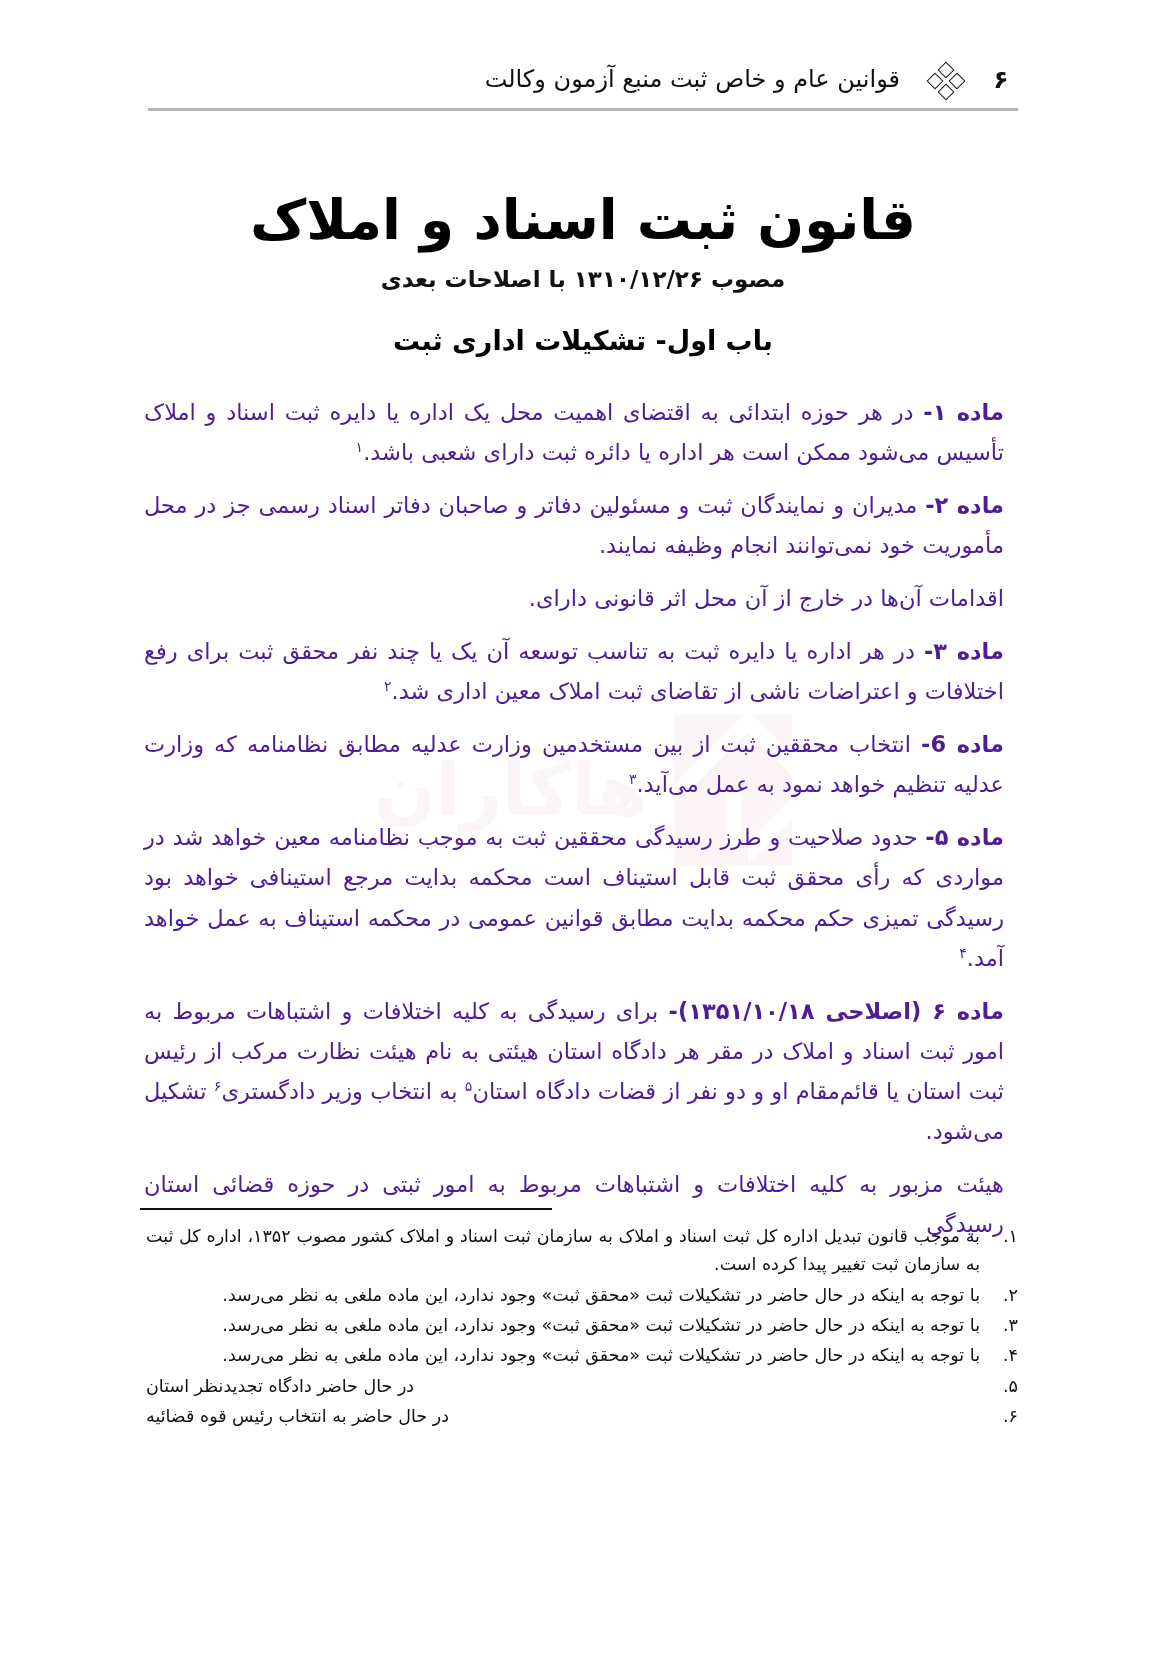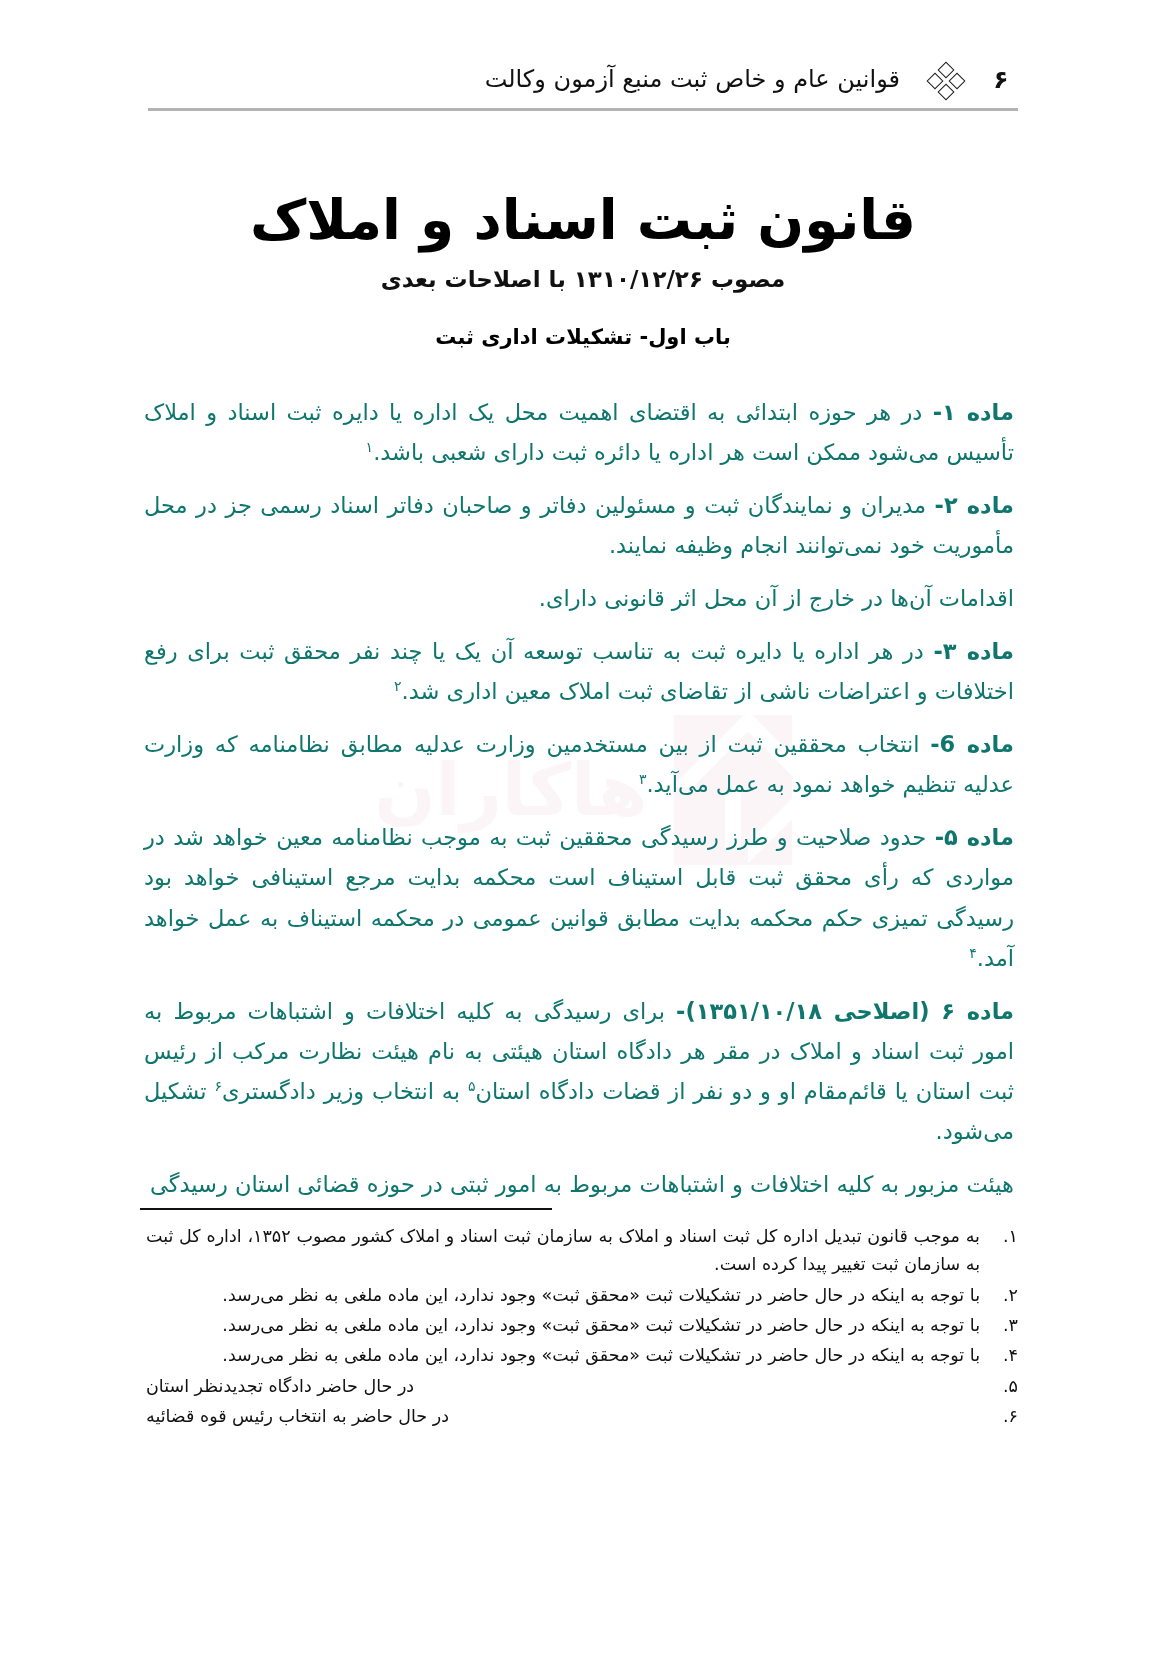--- a/index.html
+++ b/index.html
@@ -147,41 +147,41 @@
     font-weight: bold;
     color: #111111;
     margin: 0;
   }
   .chapter-heading {
     position: absolute;
     top: 325px;
     right: 148px;
     left: 148px;
     text-align: center;
-    font-size: 21px;
+    font-size: 27px;
     font-weight: bold;
     color: #000000;
     z-index: 2;
   }
 
   
   .body-block {
     position: absolute;
     top: 392px;
     right: 148px;
     left: 144px;
     z-index: 2;
   }
   p.para {
-    margin: 0 4px 13px 0;
+    margin: 0 14px 13px 0;
     font-size: 22.5px;
     line-height: 1.78;
     text-align: justify;
     text-justify: inter-word;
-    color: #0f766e;
+    color: #4c1d95;
   }
   p.para:last-child { margin-bottom: 0; }
   .art-label {
     font-weight: bold;
   }
   sup.fn {
     font-size: 14px;
     vertical-align: super;
     line-height: 0;
     font-weight: normal;

